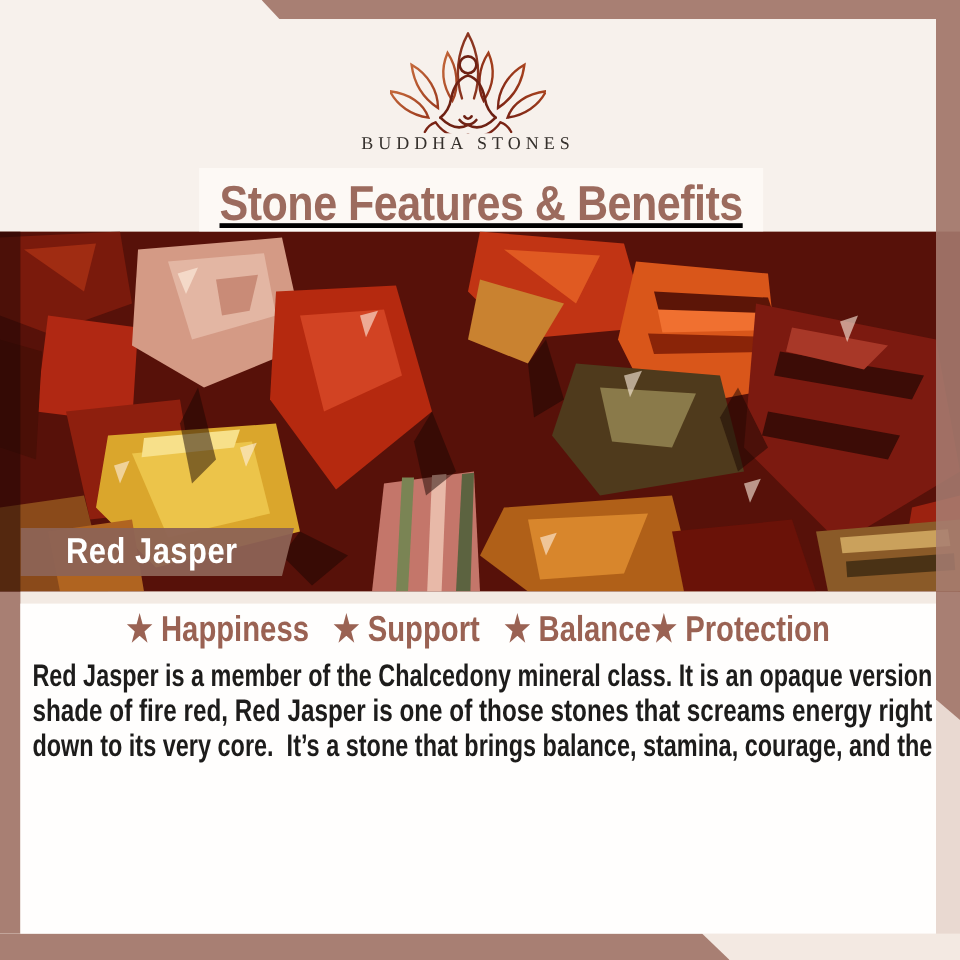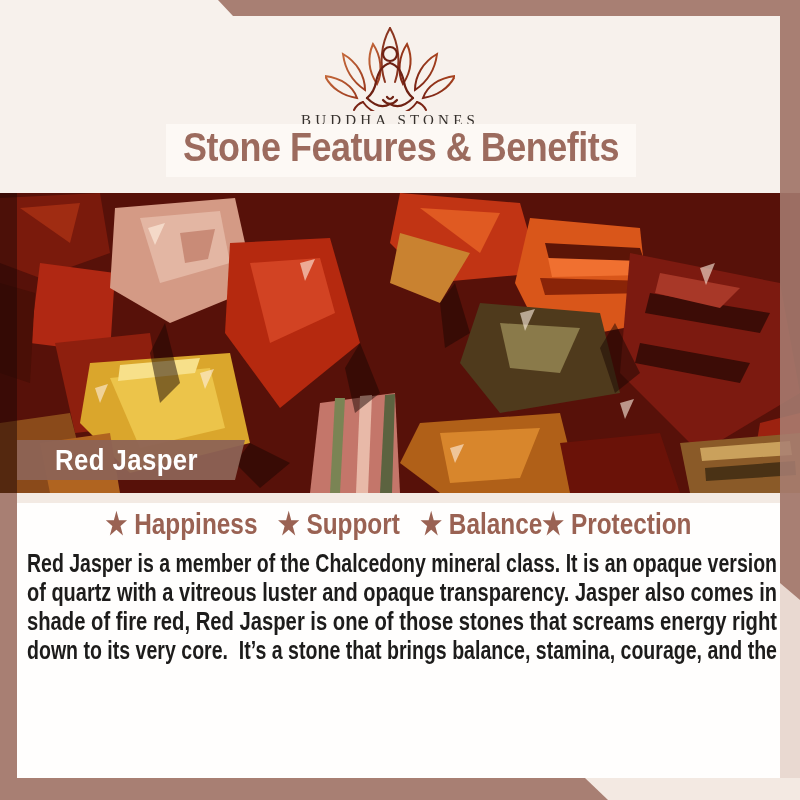--- a/index.html
+++ b/index.html
@@ -20,22 +20,22 @@
   .bottom-band{position:absolute;left:0;top:778px;width:800px;height:22px;background:#f3e9e2;}
   .bottom-band-mauve{position:absolute;left:0;top:0;width:100%;height:100%;background:#a87f73;
     clip-path:polygon(0 0,585px 0,608px 22px,0 22px);}
   
   .logo-wrap{position:absolute;left:0;top:26px;width:780px;text-align:center;}
   .logo-svg{display:inline-block;width:130px;height:85px;}
   .brand-name{position:absolute;left:0;top:112px;width:780px;text-align:center;
     font-family:"Liberation Serif",serif;font-size:15px;letter-spacing:4.2px;
     color:#35302c;font-weight:normal;}
   
-  .banner{position:absolute;left:166px;top:124px;width:470px;height:53px;background:#fdf9f5;
-    display:flex;align-items:flex-start;justify-content:center;}
+  .banner{position:absolute;left:166px;top:140px;width:470px;height:53px;background:#fdf9f5;
+    display:flex;align-items:flex-end;justify-content:center;text-decoration:underline;}
   .banner-title{font-size:41px;font-weight:bold;color:#9c6b5e;white-space:pre;
     display:inline-block;transform-origin:center center;letter-spacing:-0.5px;}
   
   .photo{position:absolute;left:0;top:193px;width:800px;height:300px;}
   .photo svg{display:block;width:100%;height:100%;}
   .photo-shade-left{position:absolute;left:0;top:193px;width:17px;height:300px;background:rgba(30,6,3,.5);}
   .photo-shade-right{position:absolute;right:0;top:193px;width:20px;height:300px;background:rgba(168,127,115,.85);}
   
   .stone-label{position:absolute;left:17px;top:440px;width:232px;height:40px;
     background:rgba(141,99,85,.95);
@@ -200,21 +200,20 @@
     <span class="stone-label-text" style="transform: scaleX(0.857571);">Red Jasper</span>
   </div>
 
   <div class="content-bg"></div>
   <div class="panel">
     <div class="features-line">
       <span style="transform: scaleX(0.812725);">★ Happiness   ★ Support   ★ Balance★ Protection</span>
     </div>
     <div class="body-text">
       <div class="body-line"><span style="transform: scaleX(0.750059);">Red Jasper is a member of the Chalcedony mineral class. It is an opaque version</span></div>
-      <div class="body-line"><span style="transform: scaleX(0.768258);">of quartz with a vitreous luster and opaque transparency. Jasper also comes in</span></div>
       <div class="body-line"><span style="transform: scaleX(0.778223);">shade of fire red, Red Jasper is one of those stones that screams energy right</span></div>
       <div class="body-line"><span style="transform: scaleX(0.751962);">down to its very core.  It’s a stone that brings balance, stamina, courage, and the</span></div>
     </div>
   </div>
 
   <div class="top-band"></div>
   <div class="right-border-top"></div>
   <div class="right-border-mid"></div>
   <div class="right-border-low"></div>
   <div class="bottom-band">

